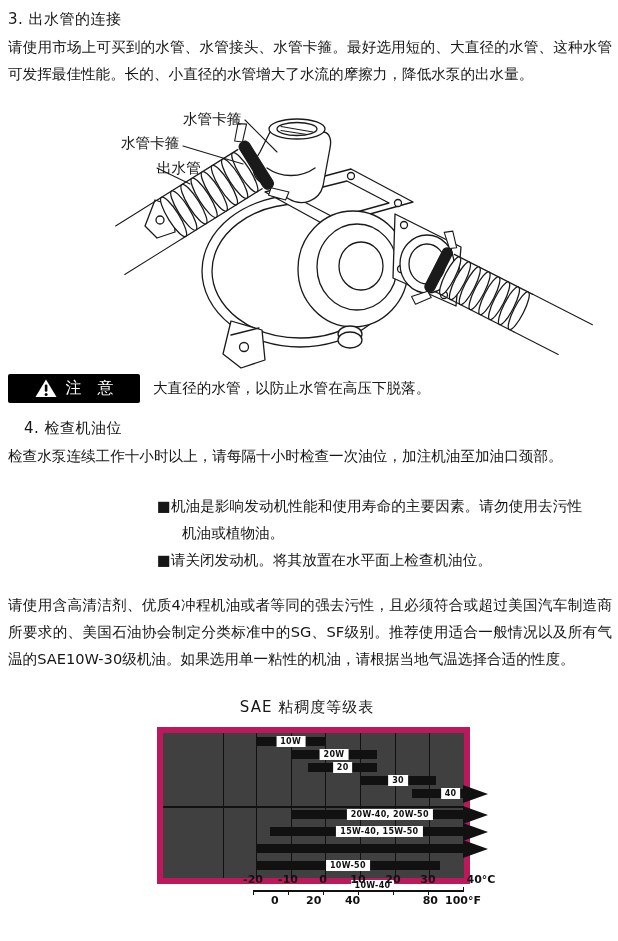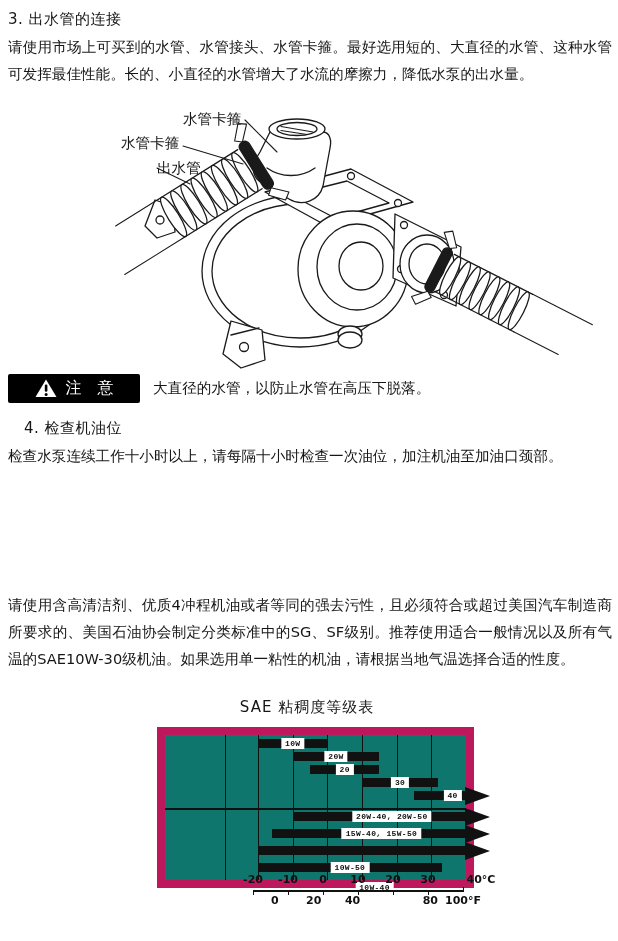--- a/index.html
+++ b/index.html
@@ -16,21 +16,21 @@
   .caution-badge{
     width:132px;height:29px;background:#000;color:#fff;display:flex;
     align-items:center;justify-content:center;gap:9px;border-radius:2px;
     font-size:16px;flex:0 0 auto;
   }
   .caution-text{margin-left:13px;font-size:14.6px;}
   .bullets{font-size:14.6px;line-height:27px;}
   .bullet{padding-left:25px;text-indent:-25px;text-align:justify;margin:0 0 0 0;}
   .chart-title{font-size:15px;text-align:center;letter-spacing:1px;}
   .chart-grid{
-    position:absolute;border:8px solid #be185d;background:#0f766e;overflow:visible;font-family:Liberation Mono, monospace;
+    position:absolute;border:6px solid #be185d;background:#404040;overflow:visible;
   }
   .vline{position:absolute;top:0;width:1px;background:#111;}
   .hline{position:absolute;left:0;height:1.5px;background:#111;}
   .cbar{position:absolute;height:9px;background:#111;}
   .carrow{position:absolute;width:0;height:0;border-top:9px solid transparent;
     border-bottom:9px solid transparent;border-left:25px solid #111;}
   .blabel{
     position:absolute;height:11px;line-height:11px;background:#fff;color:#111;
     font-size:8px;font-weight:bold;padding:0 4px;white-space:nowrap;
     transform:translateX(-50%);letter-spacing:.3px;
@@ -139,20 +139,24 @@
         <circle cx="11.1" cy="15.4" r="1.5" fill="#000"></circle>
       </svg>
       <span>注　意</span>
     </div>
     <div class="caution-text">大直径的水管，以防止水管在高压下脱落。</div>
   </div>
 
   <div class="abs h" style="left:24px;top:417px;">4. 检查机油位</div>
   <div class="abs body" style="left:8px;top:442px;width:604px;">检查水泵连续工作十小时以上，请每隔十小时检查一次油位，加注机油至加油口颈部。</div>
 
+  <div class="abs bullets" style="left:157px;top:492px;width:425px;">
+    <div class="bullet">■机油是影响发动机性能和使用寿命的主要因素。请勿使用去污性机油或植物油。</div>
+    <div class="bullet">■请关闭发动机。将其放置在水平面上检查机油位。</div>
+  </div>
 
   <div class="abs body" style="left:8px;top:591px;width:604px;">请使用含高清洁剂、优质4冲程机油或者等同的强去污性，且必须符合或超过美国汽车制造商所要求的、美国石油协会制定分类标准中的SG、SF级别。推荐使用适合一般情况以及所有气温的SAE10W-30级机油。如果选用单一粘性的机油，请根据当地气温选择合适的性度。</div>
 
   <div class="abs chart-title" style="left:137px;top:698px;width:340px;">SAE 粘稠度等级表</div>
   <div class="chart-grid" style="left:157px;top:727px;width:301px;height:145px;">
       <div class="vline" style="left: 60px; height: 145px;"></div>
       <div class="vline" style="left: 93px; height: 145px;"></div>
       <div class="vline" style="left: 127.7px; height: 145px;"></div>
       <div class="vline" style="left: 162.3px; height: 145px;"></div>
       <div class="vline" style="left: 197px; height: 145px;"></div>

